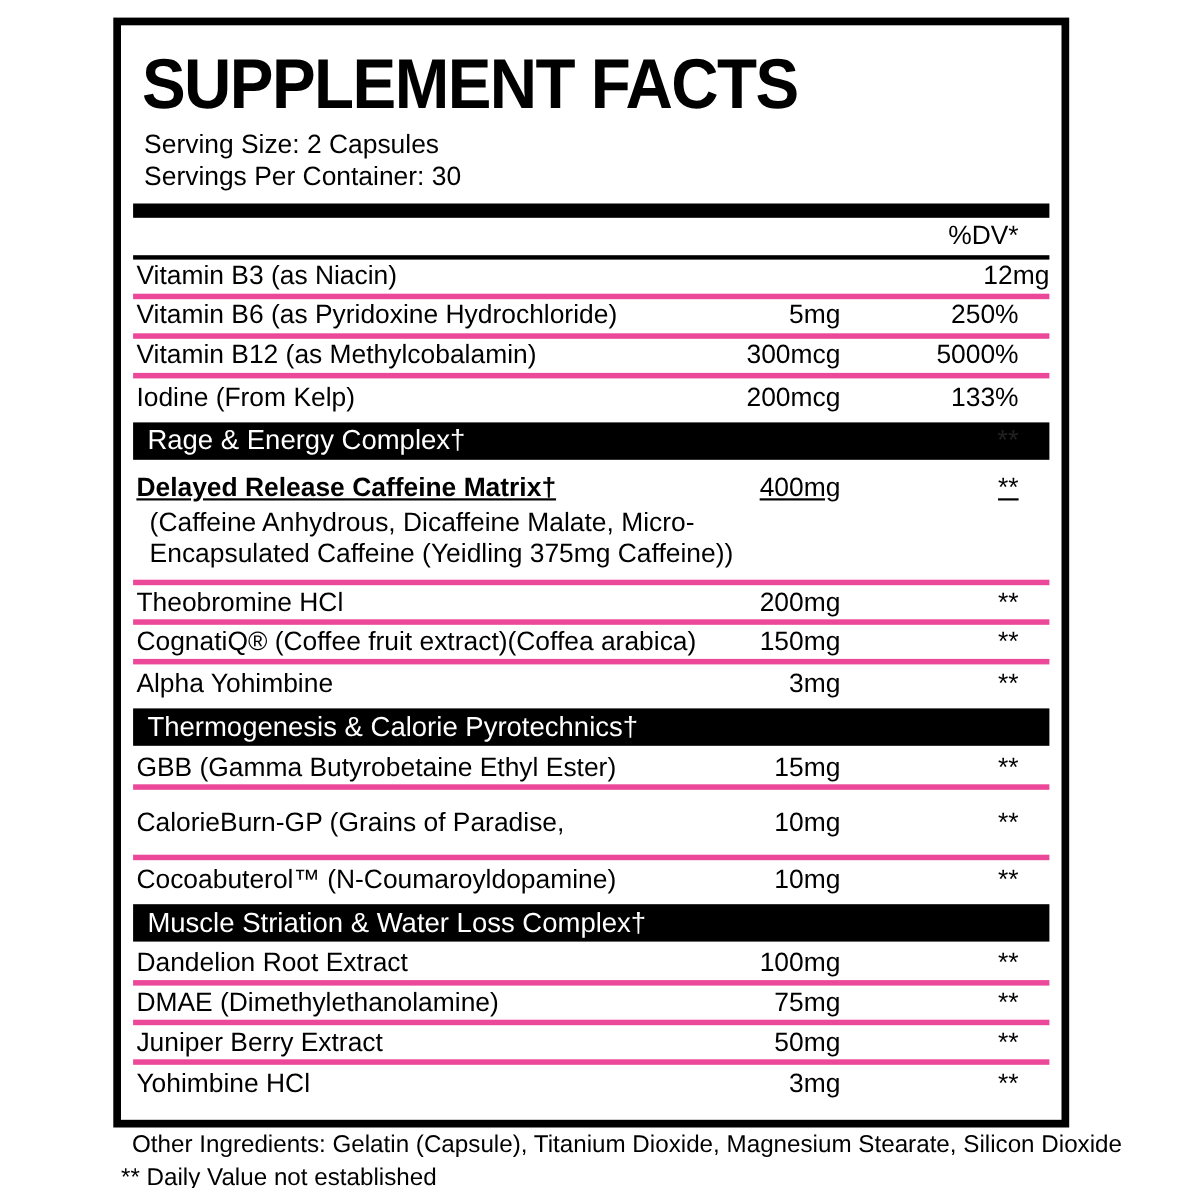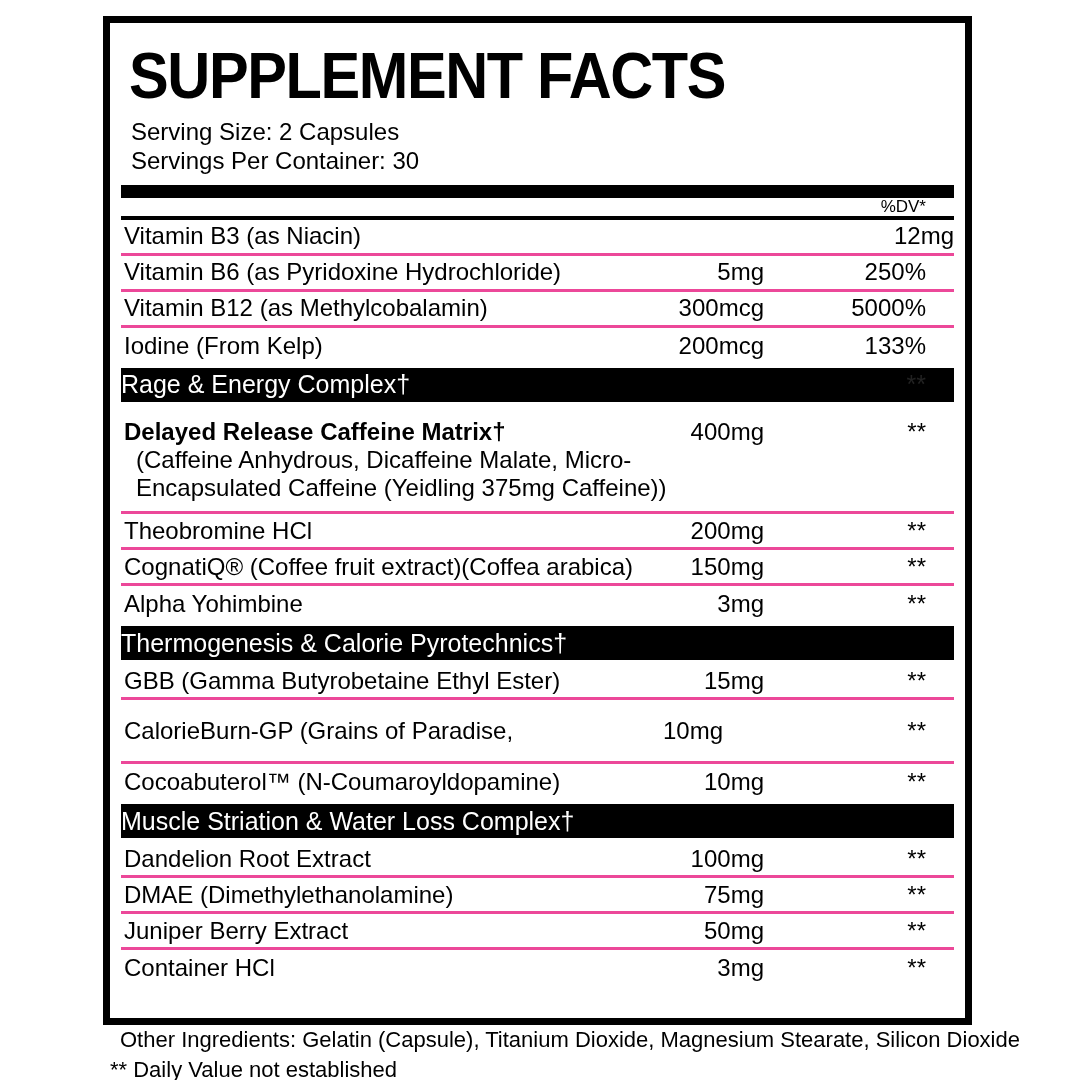--- a/index.html
+++ b/index.html
@@ -29,53 +29,53 @@
     transform: scaleX(0.93);
     transform-origin: left center;
     white-space: nowrap;
   }
   .serving-line { font-size: 24px; line-height: 1.22; margin-left: 10px; }
 
   .thickbar { height: 13px; background: #000; margin-top: 9px; }
 
   .hdr-row {
     display: flex; justify-content: flex-end; align-items: center;
-    height: 22px;
+    height: 38px;
     border-bottom: 4px solid #000;
-    font-size: 17px;
+    font-size: 24px;
   }
 
   .row {
     display: flex; align-items: center;
     min-height: 36px;
-    border-bottom: 3px solid #ec4899;
+    border-bottom: 5px solid #ec4899;
     font-size: 24px;
   }
   .row.nb { border-bottom: none; }
 
   .name { flex: 1; padding-left: 3px; }
   .amt  { width: 120px; text-align: right; white-space: nowrap; }
   .dv   { width: 190px; text-align: right; padding-right: 28px; white-space: nowrap; }
 
   .section {
     display: flex; align-items: center;
     height: 34px;
     background: #000; color: #fff;
     margin: 4px 0;
     font-size: 25px;
   }
-  .section .sec-title { flex: 1; }
+  .section .sec-title { flex: 1; padding-left: 13px; }
   .section .dv.faint { color: #222222; }
 
   .block { display: block; padding: 4px 0 8px; }
-  .block .line1 { display: flex; align-items: flex-end; min-height: 36px; }
+  .block .line1 { display: flex; align-items: center; min-height: 36px; text-decoration: underline; }
   .block .name { font-weight: bold; }
   .sub { font-size: 24px; line-height: 1.2; padding-left: 3px; margin-left: 12px; }
 
-  .two-line { min-height: 64px; gap: 41px; }
+  .two-line { min-height: 64px; }
   .two-line .name-wrap { flex: 1; padding-left: 3px; line-height: 1.25; }
 
   .footnotes {
     position: absolute;
     left: 110px; top: 1025px;
     font-size: 22px;
     line-height: 1.36;
   }
   .fn-other { padding-left: 10px; }
 </style>
@@ -191,21 +191,21 @@
       <span class="dv">**</span>
     </div>
 
     <div class="row">
       <span class="name">Juniper Berry Extract</span>
       <span class="amt">50mg</span>
       <span class="dv">**</span>
     </div>
 
     <div class="row nb">
-      <span class="name">Container HCl</span>
+      <span class="name">Yohimbine HCl</span>
       <span class="amt">3mg</span>
       <span class="dv">**</span>
     </div>
 
   </div>
 </div>
 
 <div class="footnotes">
   <div class="fn-other">Other Ingredients: Gelatin (Capsule), Titanium Dioxide, Magnesium Stearate, Silicon Dioxide</div>
   <div>** Daily Value not established</div>

